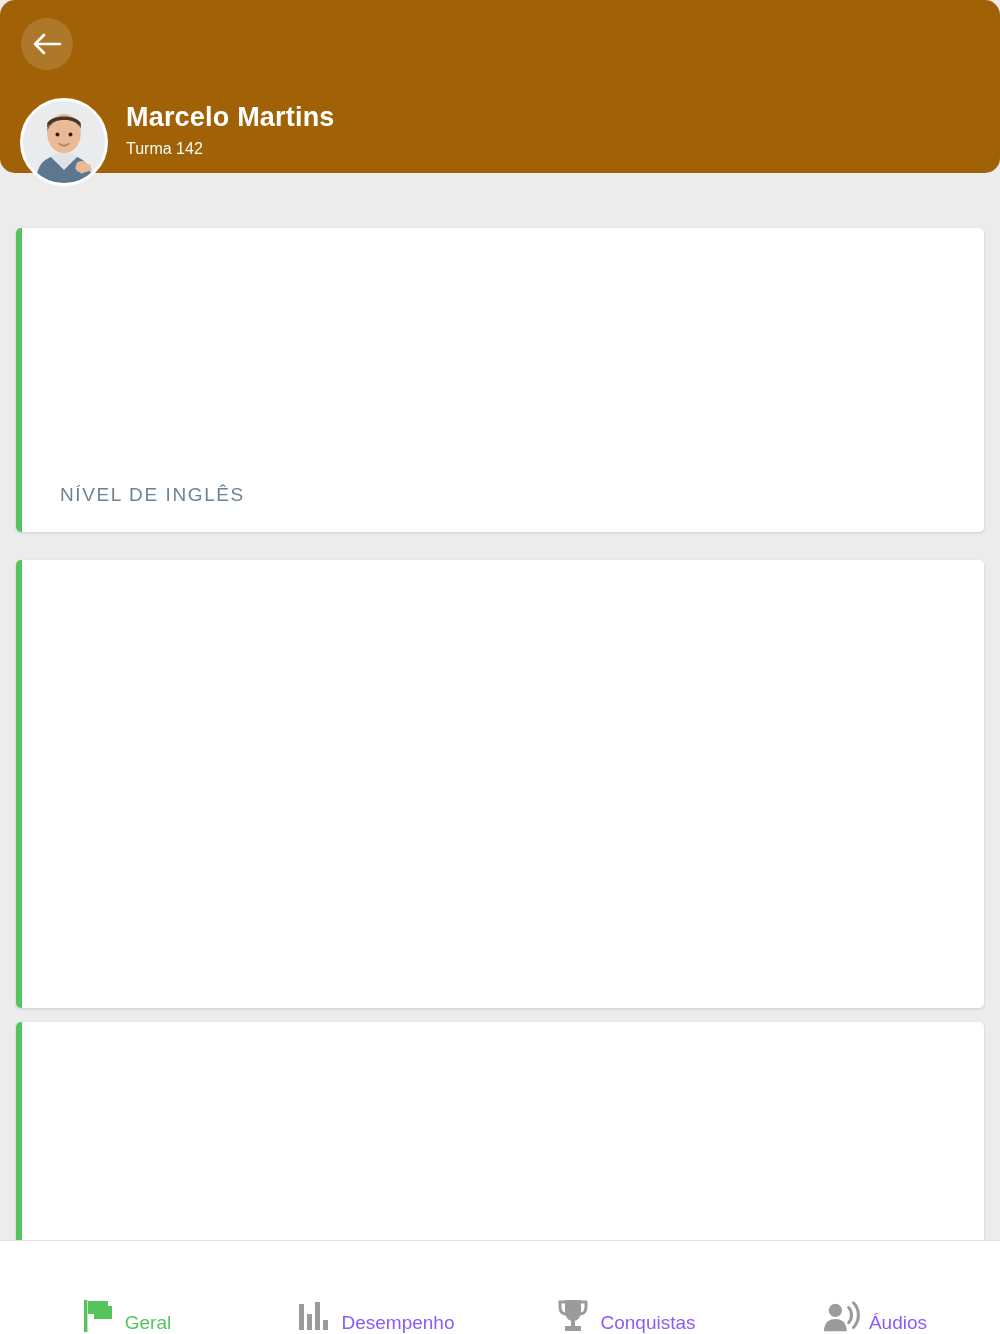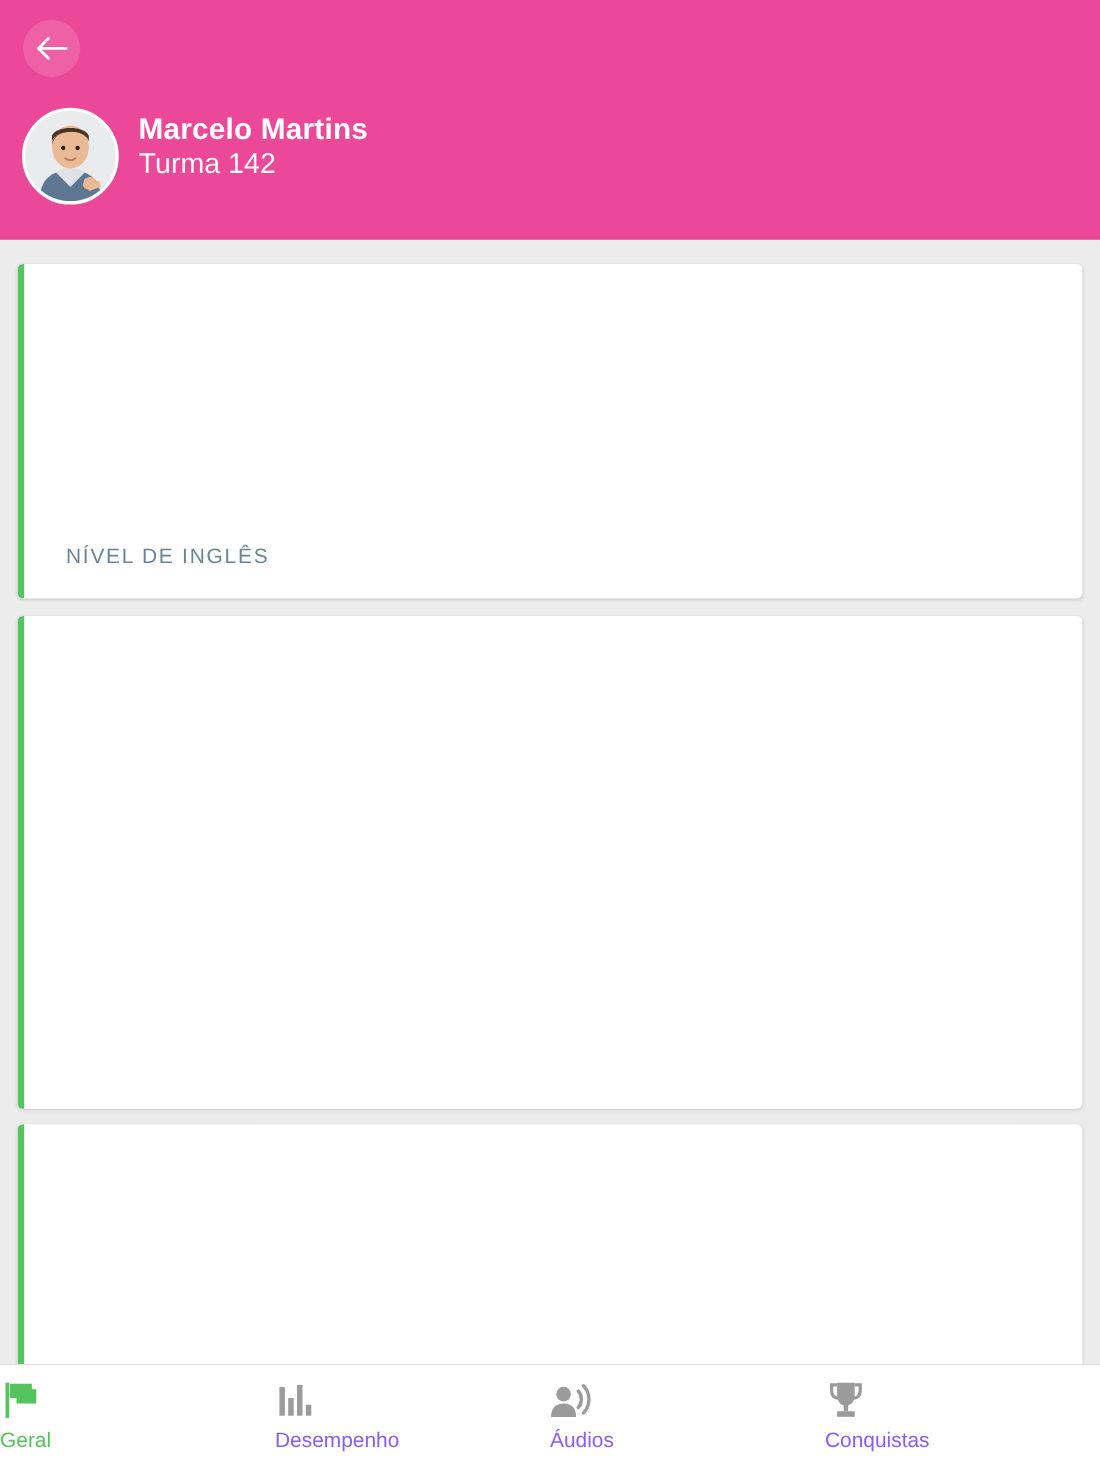--- a/index.html
+++ b/index.html
@@ -6,85 +6,86 @@
   html, body {
     width: 1000px; height: 1334px;
     background: #ececec;
     font-family: "Liberation Sans", sans-serif;
     overflow: hidden;
   }
   .screen { position: relative; width: 1000px; height: 1334px; background: #ececec; }
 
   
   .header {
-    position: absolute; top: 0; left: 0; width: 1000px; height: 218px;
-    background: #ec4899;
+    position: absolute; top: 0; left: 0; width: 1000px; height: 173px;
+    background: #a16207;
+    border-radius: 15px;
   }
   .back-btn {
     position: absolute; left: 21px; top: 18px; width: 52px; height: 52px;
     border-radius: 50%; background: rgba(255,255,255,0.14);
     display: flex; align-items: center; justify-content: center;
     border: none; cursor: pointer;
   }
   .back-btn svg { display: block; }
   .avatar {
     position: absolute; left: 20px; top: 98px; width: 88px; height: 88px;
     border-radius: 50%; border: 3px solid #ffffff; overflow: hidden;
     background: #e8eaec;
   }
   .avatar-art { position: absolute; inset: 0; }
   .hdr-text { position: absolute; left: 126px; top: 100px; }
   .hdr-name {
     font-size: 27px; font-weight: bold; color: #ffffff; letter-spacing: .2px;
     line-height: 34px;
   }
   .hdr-sub {
-    font-size: 26px; color: #f2fbf3; line-height: 29px; font-weight: 400;
+    font-size: 16px; color: #f2fbf3; line-height: 29px; font-weight: 400;
   }
 
   
   .card {
     position: absolute; left: 16px; width: 968px;
     background: #ffffff; border-radius: 5px;
     box-shadow: 0 1px 3px rgba(0,0,0,0.14);
     overflow: hidden;
   }
   .card::before {
     content: ""; position: absolute; left: 0; top: 0; bottom: 0; width: 6px;
     background: #55c45e;
   }
   .card-title {
     position: absolute; left: 44px;
     font-size: 19px; color: #6d8494; letter-spacing: 1.6px; font-weight: 400;
   }
 
   
-  #card-level { top: 228px; height: 304px; margin-top: 12px; }
+  #card-level { top: 228px; height: 304px; }
   #card-level .card-title { top: 256px; }
   .scale-ticks { position: absolute; left: 0; top: 303px; width: 968px; height: 24px; }
   .tick {
     position: absolute; transform: translateX(-50%);
     font-size: 17px; color: #6d8494;
   }
 
   
   #card-time { top: 560px; height: 448px; }
 
   
   #card-quality { top: 1022px; height: 260px; }
 
   
   .bottom-nav {
     position: absolute; left: 0; bottom: 0; width: 1000px; height: 94px;
     background: #ffffff; border-top: 1px solid #e1e1e1;
     display: flex;
   }
   .nav-item {
-    flex: 1; display: flex; flex-direction: column;
-    align-items: flex-start; justify-content: center; gap: 8px; cursor: pointer;
+    flex: 1; display: flex; flex-direction: row;
+    align-items: flex-end; justify-content: center; gap: 8px; cursor: pointer;
   }
   .nav-label { font-size: 19px; color: #8b5cf6; }
   .nav-item.active .nav-label { color: #55c45e; }
   .nav-icon { width: 38px; height: 36px; display: flex; align-items: flex-end; justify-content: center; }
 </style>
 </head>
 <body>
 
 <div class="screen">
 
@@ -167,36 +168,36 @@
             <rect x="3" y="4" width="5" height="26" fill="#9b9b9b"></rect>
             <rect x="11" y="14" width="5" height="16" fill="#9b9b9b"></rect>
             <rect x="19" y="2" width="5" height="28" fill="#9b9b9b"></rect>
             <rect x="27" y="20" width="5" height="10" fill="#9b9b9b"></rect>
           </svg>
         </div>
         <div class="nav-label">Desempenho</div>
       </div>
       <div class="nav-item">
         <div class="nav-icon">
-          <svg width="40" height="34" viewBox="0 0 40 34">
-            <circle cx="13" cy="10" r="7" fill="#9b9b9b"></circle>
-            <path d="M1 32 C1 22 7 19 13 19 C19 19 25 22 25 32 Z" fill="#9b9b9b"></path>
-            <path d="M27 7 C31 11 31 19 27 23" stroke="#9b9b9b" stroke-width="3.2" fill="none" stroke-linecap="round"></path>
-            <path d="M32 2 C39 9 39 21 32 28" stroke="#9b9b9b" stroke-width="3.2" fill="none" stroke-linecap="round"></path>
-          </svg>
-        </div>
-        <div class="nav-label">Áudios</div>
-      </div>
-      <div class="nav-item">
-        <div class="nav-icon">
           <svg width="34" height="36" viewBox="0 0 34 36">
             <path d="M9 2 H25 V13 C25 20 21 23 17 23 C13 23 9 20 9 13 Z" fill="#9b9b9b"></path>
             <path d="M9 4 H4 V9 C4 14 7 16 10 16" stroke="#9b9b9b" stroke-width="3" fill="none"></path>
             <path d="M25 4 H30 V9 C30 14 27 16 24 16" stroke="#9b9b9b" stroke-width="3" fill="none"></path>
             <rect x="15" y="22" width="4" height="6" fill="#9b9b9b"></rect>
             <rect x="9" y="28" width="16" height="5" fill="#9b9b9b"></rect>
           </svg>
         </div>
         <div class="nav-label">Conquistas</div>
       </div>
+      <div class="nav-item">
+        <div class="nav-icon">
+          <svg width="40" height="34" viewBox="0 0 40 34">
+            <circle cx="13" cy="10" r="7" fill="#9b9b9b"></circle>
+            <path d="M1 32 C1 22 7 19 13 19 C19 19 25 22 25 32 Z" fill="#9b9b9b"></path>
+            <path d="M27 7 C31 11 31 19 27 23" stroke="#9b9b9b" stroke-width="3.2" fill="none" stroke-linecap="round"></path>
+            <path d="M32 2 C39 9 39 21 32 28" stroke="#9b9b9b" stroke-width="3.2" fill="none" stroke-linecap="round"></path>
+          </svg>
+        </div>
+        <div class="nav-label">Áudios</div>
+      </div>
     </div>
 
 </div>
 
 </body></html>

